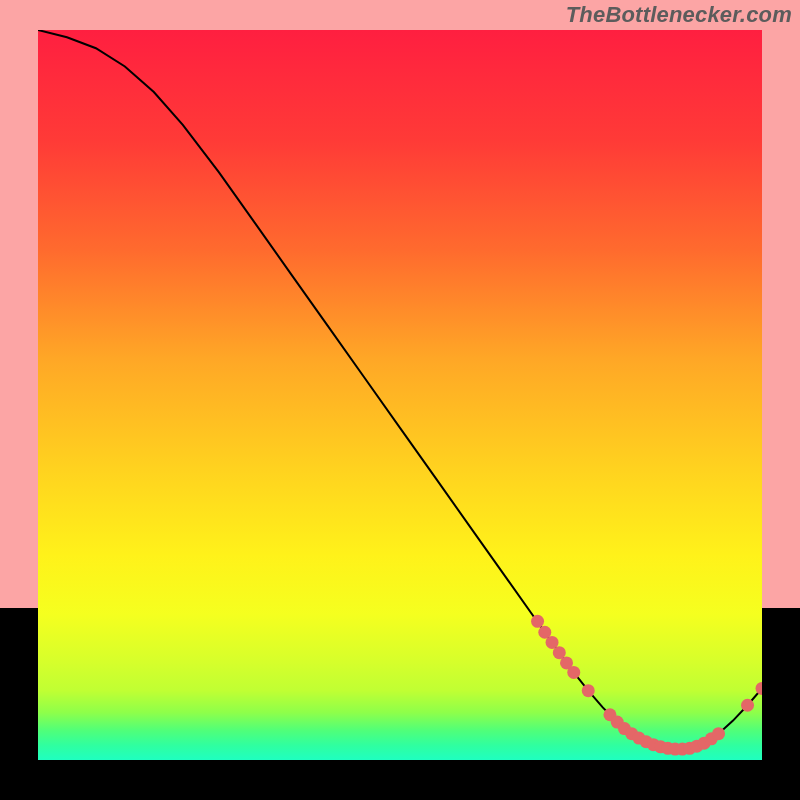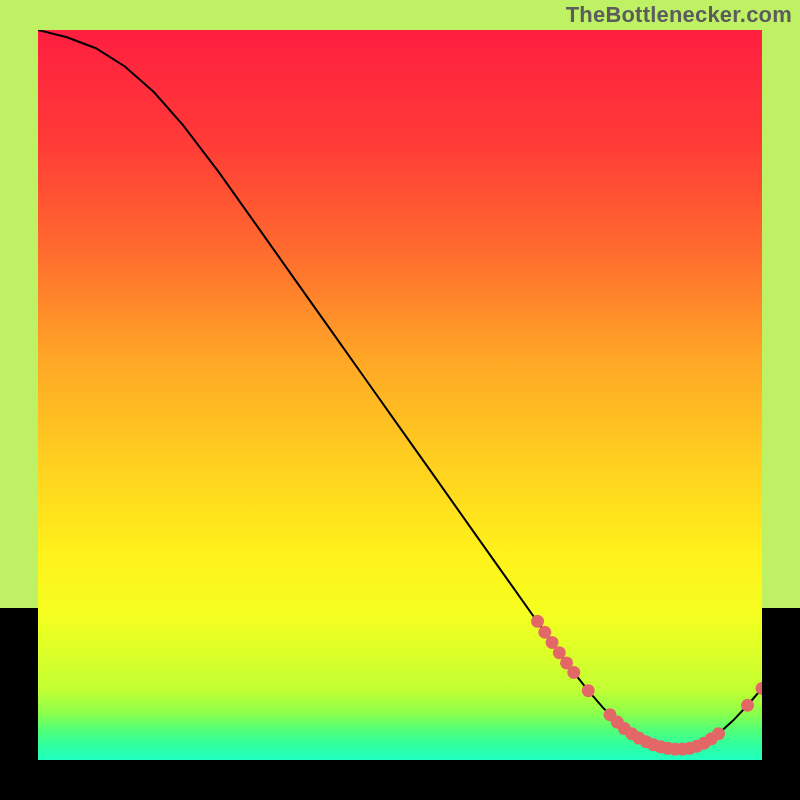--- a/index.html
+++ b/index.html
@@ -8,21 +8,22 @@
     background: #000;
     width: 800px;
     height: 800px;
     overflow: hidden;
     font-family: Arial, Helvetica, sans-serif;
   }
   .frame {
     position: relative;
     width: 800px;
     height: 608px;
-    background: #bef264;
+    background: #fca5a5;
+    font-style: italic;
   }
   .watermark {
     position: absolute;
     top: 2px;
     right: 8px;
     color: #5c5c5c;
     font-size: 22px;
     font-weight: 600;
     letter-spacing: 0.2px;
   }

